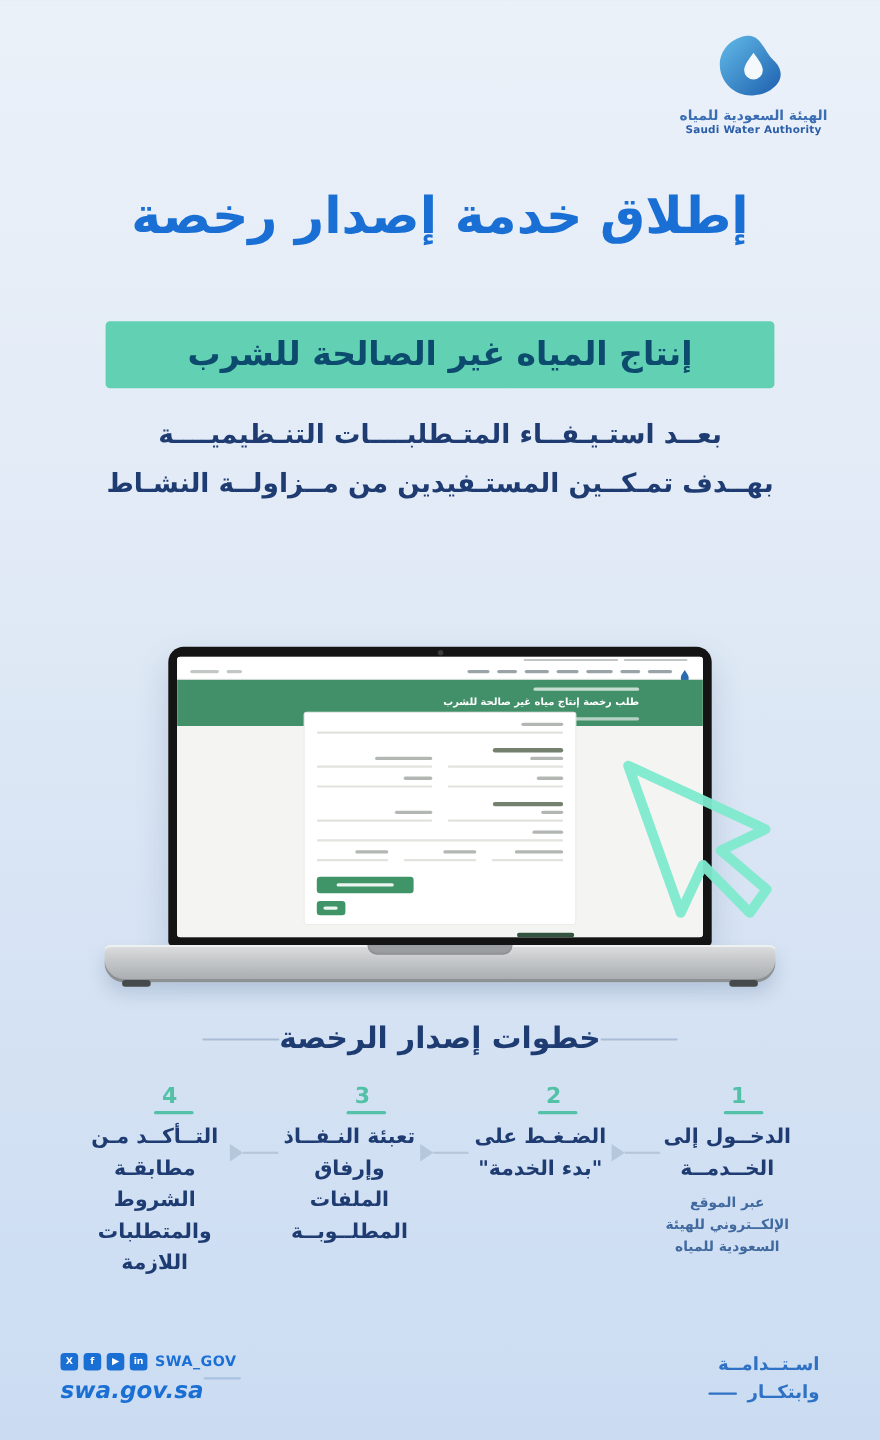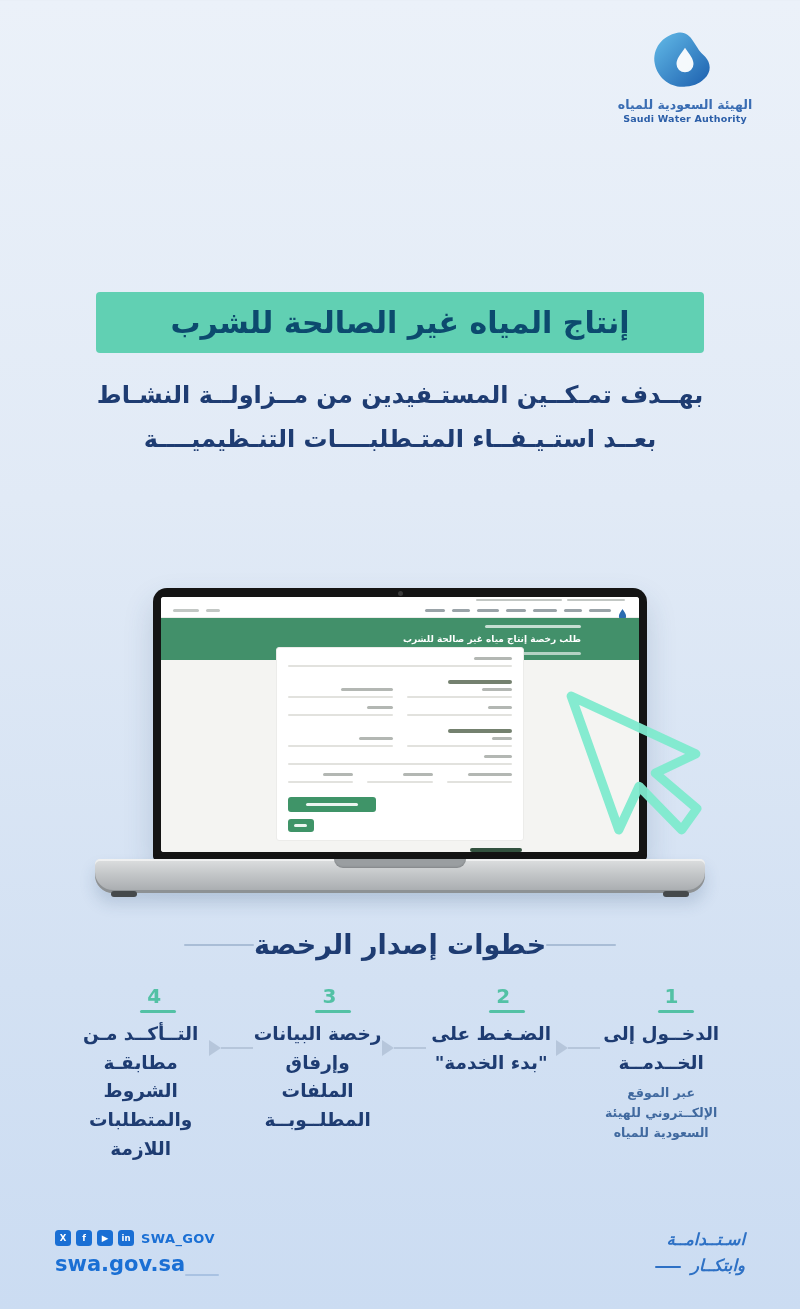--- a/index.html
+++ b/index.html
@@ -87,25 +87,25 @@
     border-bottom:8px solid transparent; border-left:12px solid #b6c6db; }
   .banner-2 { position:absolute; top:1128px; left:96px; width:608px; height:57px;
     background:#61d0b3; border-radius:4px; display:flex; align-items:center; justify-content:center;
     font-size:25px; font-weight:bold; color:#ffffff; direction:rtl; }
   
   .footer-left { position:absolute; left:55px; top:1229px; }
   .social-row { display:flex; align-items:center; gap:5px; }
   .s-icon { width:16px; height:16px; background:#1a6fd4; border-radius:3.5px; color:#ffffff;
     font-size:8.5px; font-weight:bold; display:flex; align-items:center; justify-content:center; cursor:pointer; }
   .handle { font-size:13px; font-weight:bold; color:#1a6fd4; letter-spacing:.4px; margin-right:4px; margin-left:2px; }
-  .site-row { display:flex; align-items:flex-end; margin-top:6px; }
+  .site-row { display:flex; align-items:flex-start; margin-top:6px;font-style:italic; }
   .site { font-size:21px; font-weight:bold; color:#1a6fd4; cursor:pointer; }
   .site-dash { width:34px; height:2px; background:#a9c2e2; border-radius:1px; }
   .footer-right { position:absolute; right:55px; top:1226px; direction:rtl;
-    font-size:16.5px; font-weight:bold; color:#2e71c5; line-height:1.6;font-style:italic; }
+    font-size:16.5px; font-weight:bold; color:#2e71c5; line-height:1.6; }
   .tagline2 { display:flex; align-items:center; gap:10px; justify-content:flex-start; direction:rtl; }
   .tag-dash { width:26px; height:2px; background:#2e71c5; border-radius:1px; }
 </style>
 </head>
 <body>
 
 <div class="poster">
 
   <div class="logo-block">
     <div class="logo-mark">
@@ -117,24 +117,25 @@
           </linearGradient>
         </defs>
         <path d="M32 4 C16 7 5 21 8 37 C11 52 25 63 41 61 C51 60 57 57 63 50 C69 42 66 33 59 27 C50 19 47 1 32 4 Z" fill="url(#lg)"></path>
         <path d="M40 20 c-5 7 -9 12 -9 17 a9 9 0 0 0 18 0 c0 -5 -4 -10 -9 -17 z" fill="#ffffff" opacity="0.95"></path>
       </svg>
     </div>
     <div class="logo-ar">الهيئة السعودية للمياه</div>
     <div class="logo-en">Saudi Water Authority</div>
   </div>
 
+  <div class="main-title">إطلاق خدمة إصدار رخصة</div>
   <div class="banner-1">إنتاج المياه غير الصالحة للشرب</div>
   <div class="subtitle">
+    <div>بعــد استـيـفــاء المتـطلبــــات التنـظيميــــة</div>
     <div>بهــدف تمـكــين المستـفيدين من مــزاولــة النشـاط</div>
-    <div>بعــد استـيـفــاء المتـطلبــــات التنـظيميــــة</div>
   </div>
 
   <div class="laptop-screen">
     <div class="camera"></div>
     <div class="screen-inner">
       <div class="scr-topstrip">
         <div class="ph light" style="width:58px"></div>
         <div class="ph light" style="width:86px"></div>
       </div>
       <div class="scr-nav">
@@ -268,21 +269,21 @@
     </div>
     <div class="sep">
       <div class="ln"></div>
       <div class="tri"></div>
     </div>
     <div class="step w3">
       <div class="num-wrap">
         <div class="num">3</div>
         <div class="num-line"></div>
       </div>
-      <div class="s-title">رخصة البيانات وإرفاق الملفات المطلــوبــة</div>
+      <div class="s-title">تعبئة النـفــاذ وإرفاق الملفات المطلــوبــة</div>
     </div>
     <div class="sep">
       <div class="ln"></div>
       <div class="tri"></div>
     </div>
     <div class="step w4">
       <div class="num-wrap">
         <div class="num">4</div>
         <div class="num-line"></div>
       </div>

